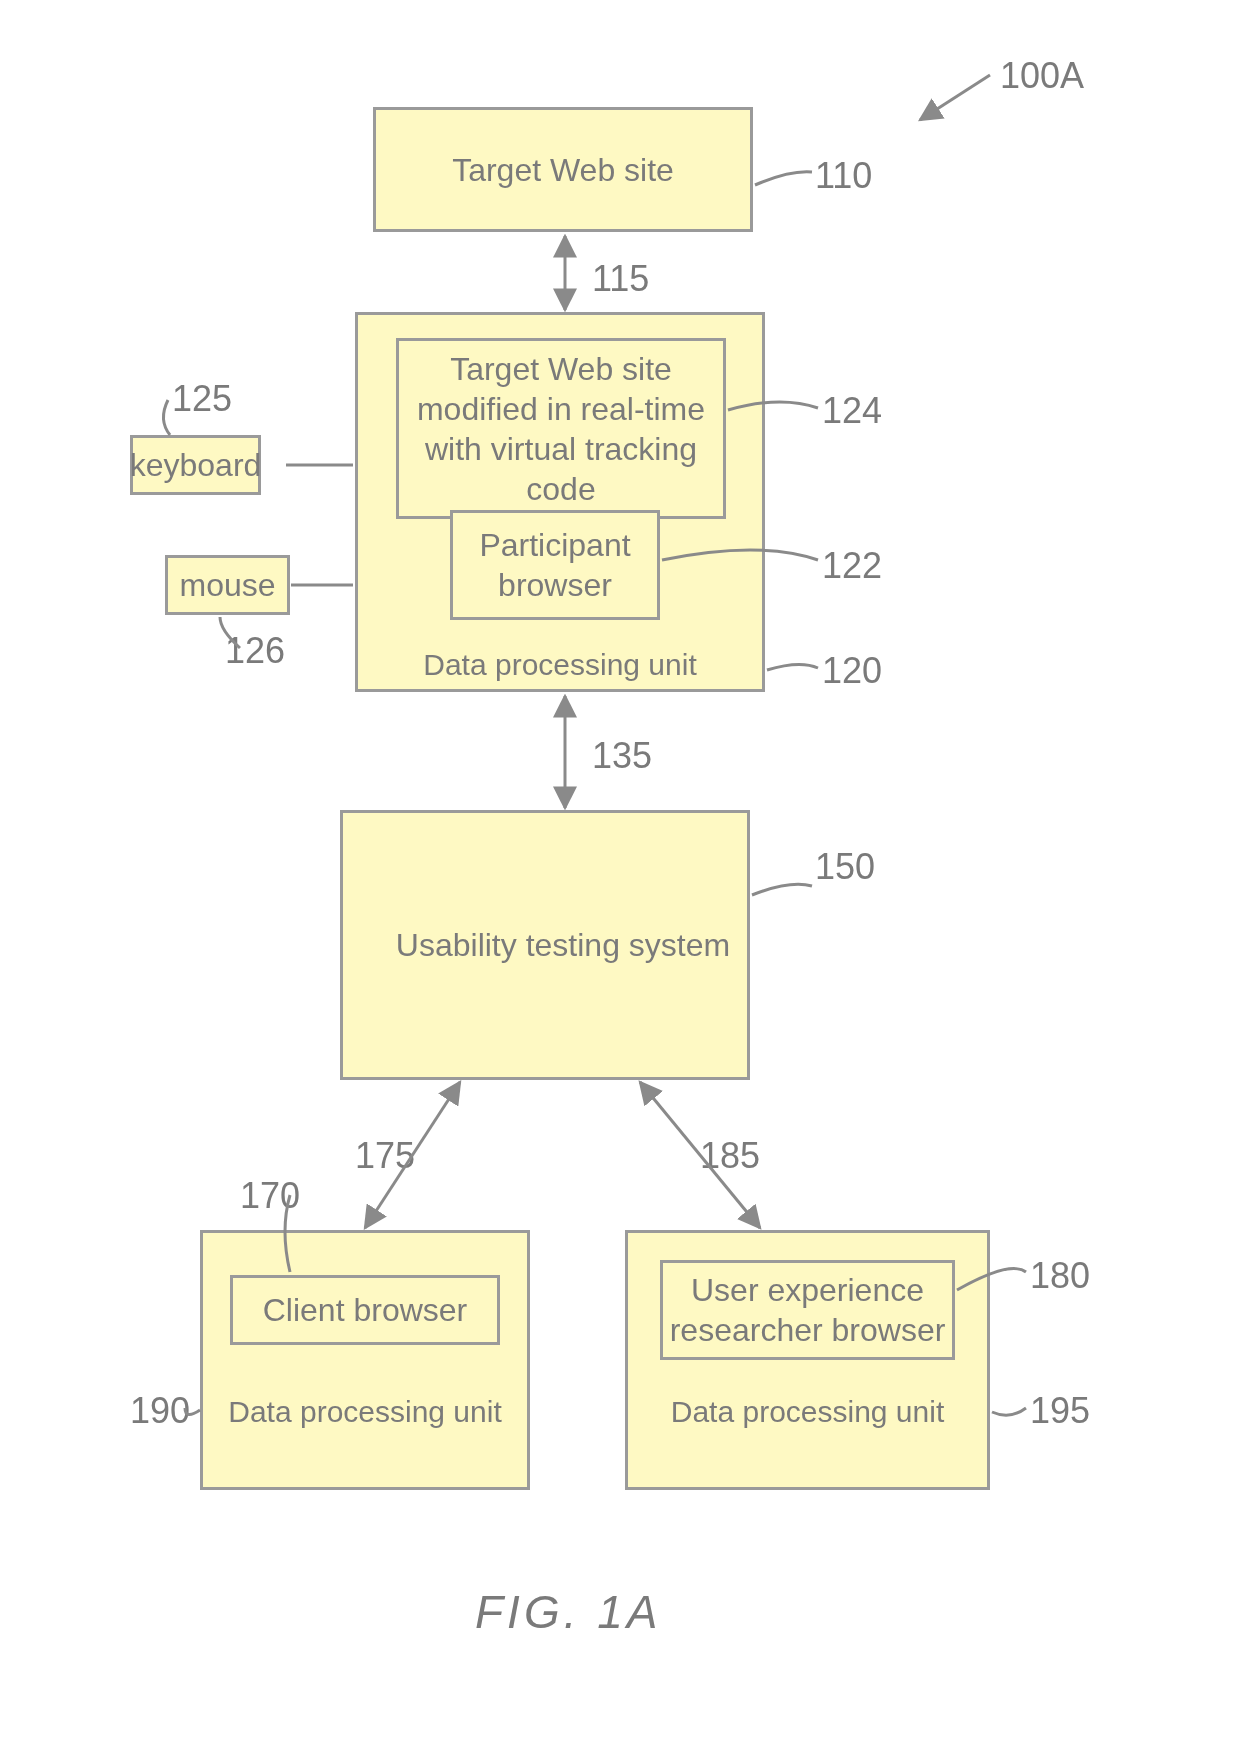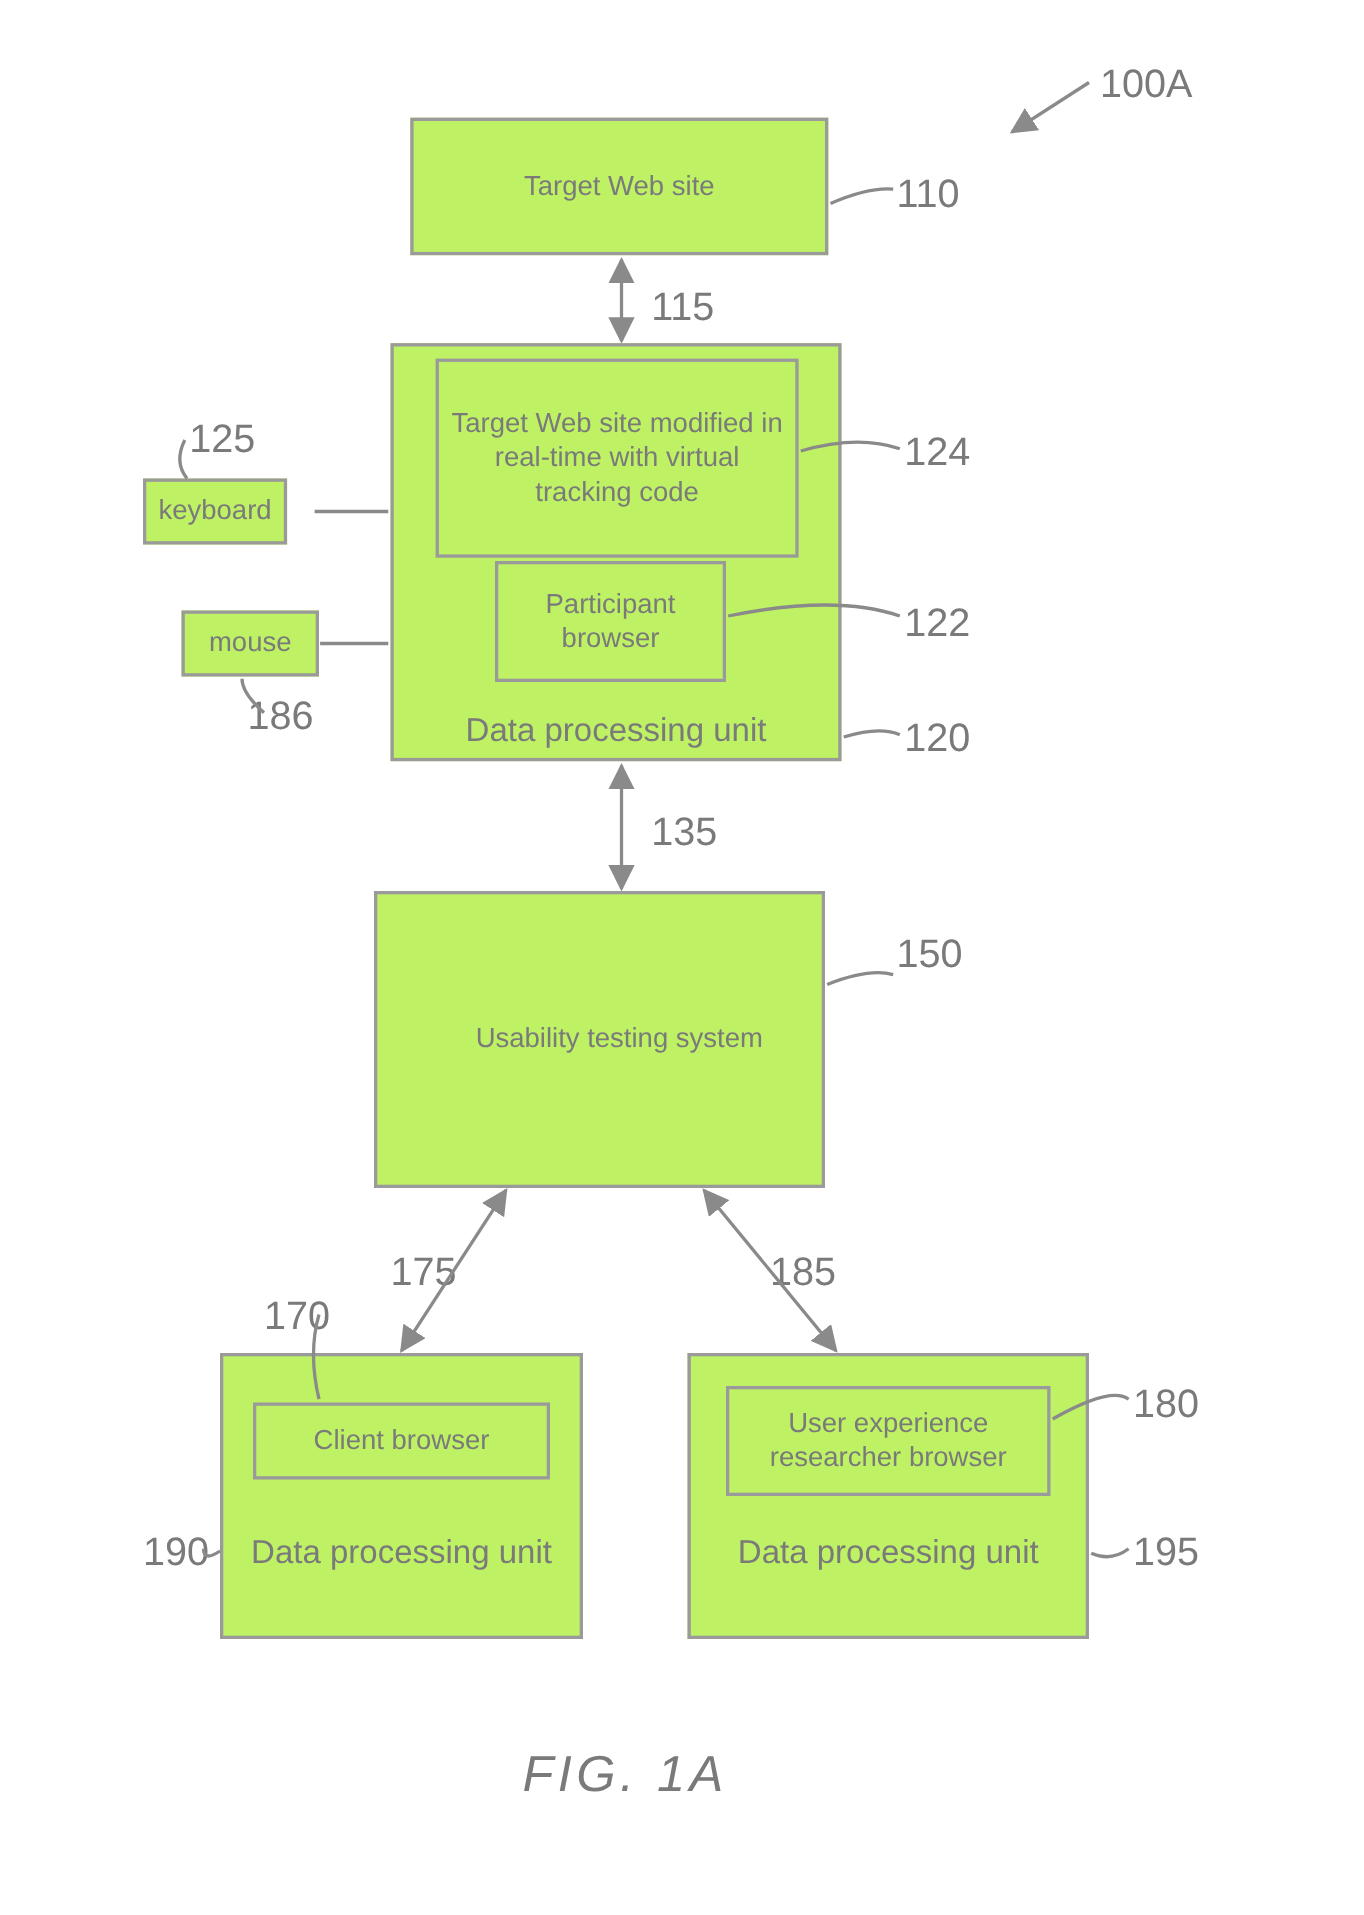--- a/index.html
+++ b/index.html
@@ -1,36 +1,36 @@
 <!DOCTYPE html>
 <html><head>
 <meta charset="utf-8">
 <style>
   html,body{margin:0;padding:0;background:#fff;}
   body{width:1240px;height:1741px;position:relative;
        font-family:Arial,Helvetica,sans-serif;color:#7a7a7a;}
-  .box{position:absolute;border:3px solid #9a9a9a;background:#bef264;
+  .box{position:absolute;border:3px solid #9a9a9a;background:#fef9c3;
        display:flex;align-items:center;justify-content:center;
-       text-align:center;font-size:25px;line-height:1.25;padding:6px;
+       text-align:center;font-size:32px;line-height:1.25;padding:6px;
        box-sizing:border-box;}
   .label{position:absolute;font-size:36px;}
   .caption{position:absolute;font-size:46px;font-style:italic;
            letter-spacing:4px;}
   .inner-text{position:absolute;font-size:30px;text-align:center;}
   svg.overlay{position:absolute;left:0;top:0;pointer-events:none;}
 </style>
 </head>
 <body>
 
 <div class="box" style="left:373px;top:107px;width:380px;height:125px;">Target Web site</div>
 
 <div class="box" style="left:355px;top:312px;width:410px;height:380px;"></div>
 <div class="inner-text" style="left:370px;top:648px;width:380px;">Data processing unit</div>
 
-<div class="box" style="left:396px;top:326px;width:330px;height:181px;">Target Web site modified in real-time with virtual tracking code</div>
+<div class="box" style="left:396px;top:338px;width:330px;height:181px;">Target Web site modified in real-time with virtual tracking code</div>
 
 <div class="box" style="left:450px;top:510px;width:210px;height:110px;">Participant browser</div>
 
 <div class="box" style="left:130px;top:435px;width:131px;height:60px;">keyboard</div>
 
 <div class="box" style="left:165px;top:555px;width:125px;height:60px;">mouse</div>
 
 <div class="box" style="left:340px;top:810px;width:410px;height:270px;padding-left:42px;">Usability testing system</div>
 
 <div class="box" style="left:200px;top:1230px;width:330px;height:260px;"></div>
@@ -41,21 +41,21 @@
 <div class="inner-text" style="left:625px;top:1395px;width:365px;">Data processing unit</div>
 <div class="box" style="left:660px;top:1260px;width:295px;height:100px;">User experience researcher browser</div>
 
 <div class="label" style="left:1000px;top:55px;">100A</div>
 <div class="label" style="left:815px;top:155px;">110</div>
 <div class="label" style="left:592px;top:258px;">115</div>
 <div class="label" style="left:172px;top:378px;">125</div>
 <div class="label" style="left:822px;top:390px;">124</div>
 <div class="label" style="left:822px;top:545px;">122</div>
 <div class="label" style="left:822px;top:650px;">120</div>
-<div class="label" style="left:225px;top:630px;">186</div>
+<div class="label" style="left:225px;top:630px;">126</div>
 <div class="label" style="left:592px;top:735px;">135</div>
 <div class="label" style="left:815px;top:846px;">150</div>
 <div class="label" style="left:240px;top:1175px;">170</div>
 <div class="label" style="left:355px;top:1135px;">175</div>
 <div class="label" style="left:700px;top:1135px;">185</div>
 <div class="label" style="left:130px;top:1390px;">190</div>
 <div class="label" style="left:1030px;top:1255px;">180</div>
 <div class="label" style="left:1030px;top:1390px;">195</div>
 
 <div class="caption" style="left:475px;top:1585px;">FIG. 1A</div>

